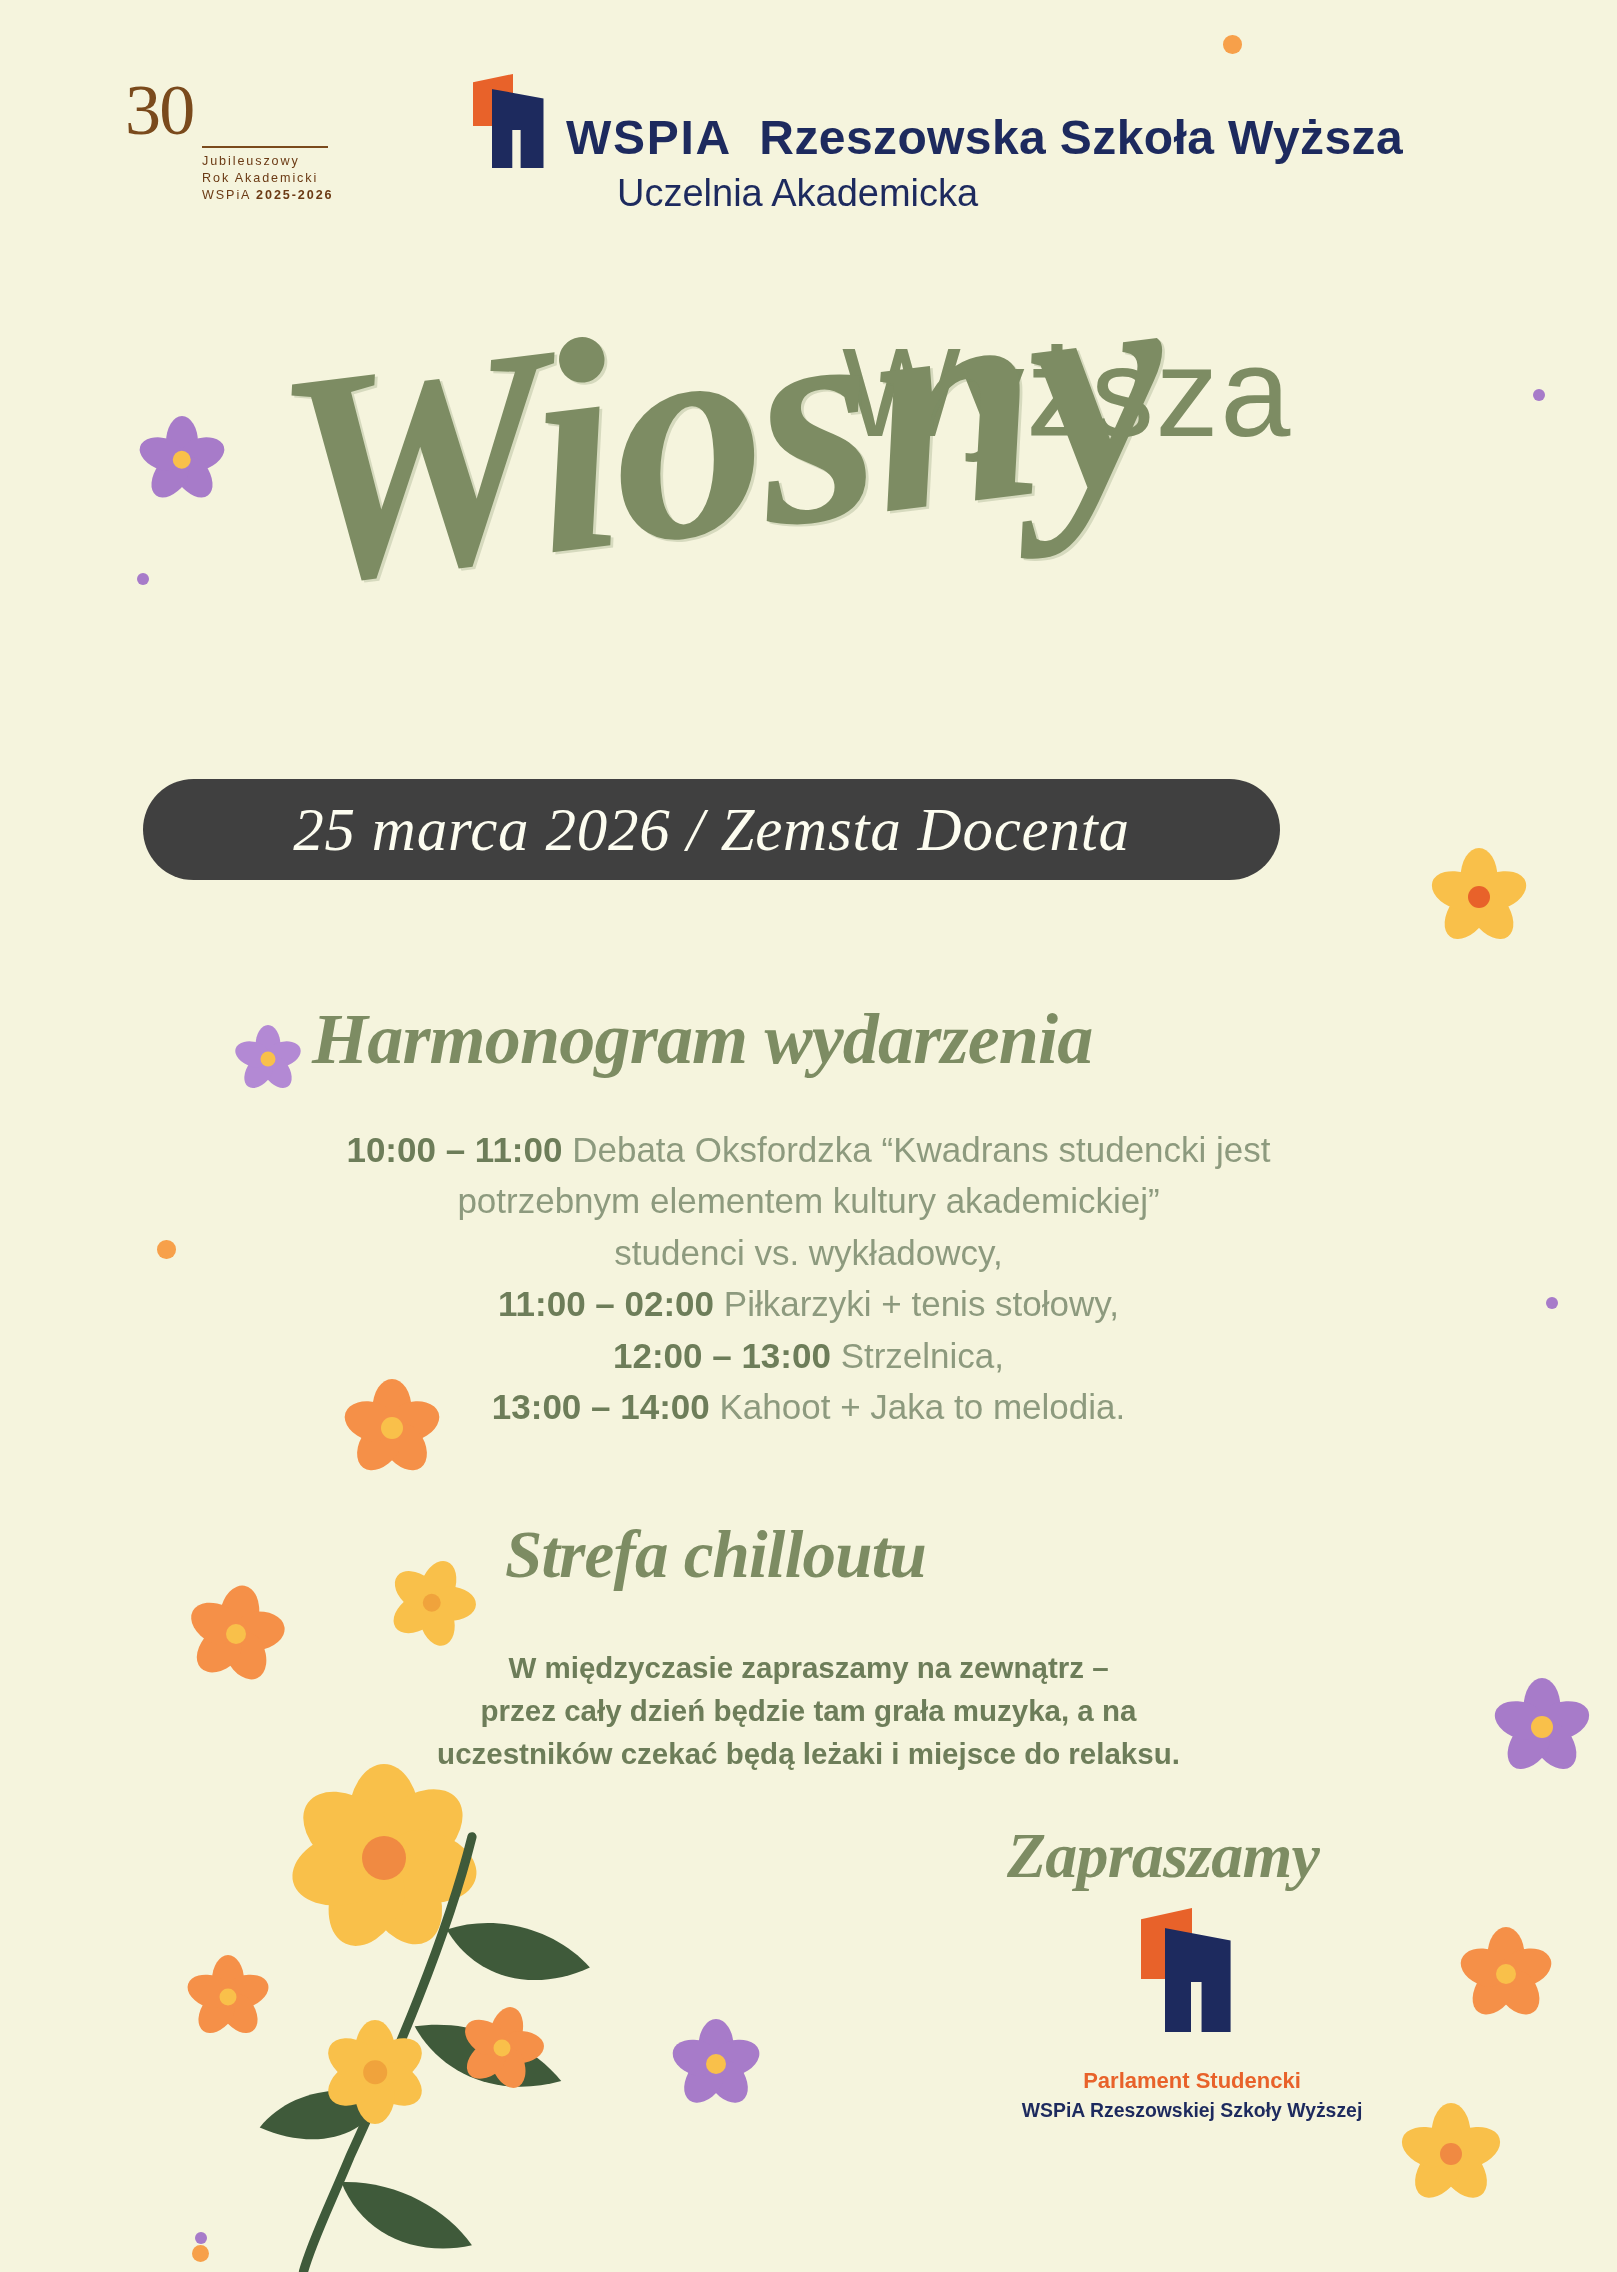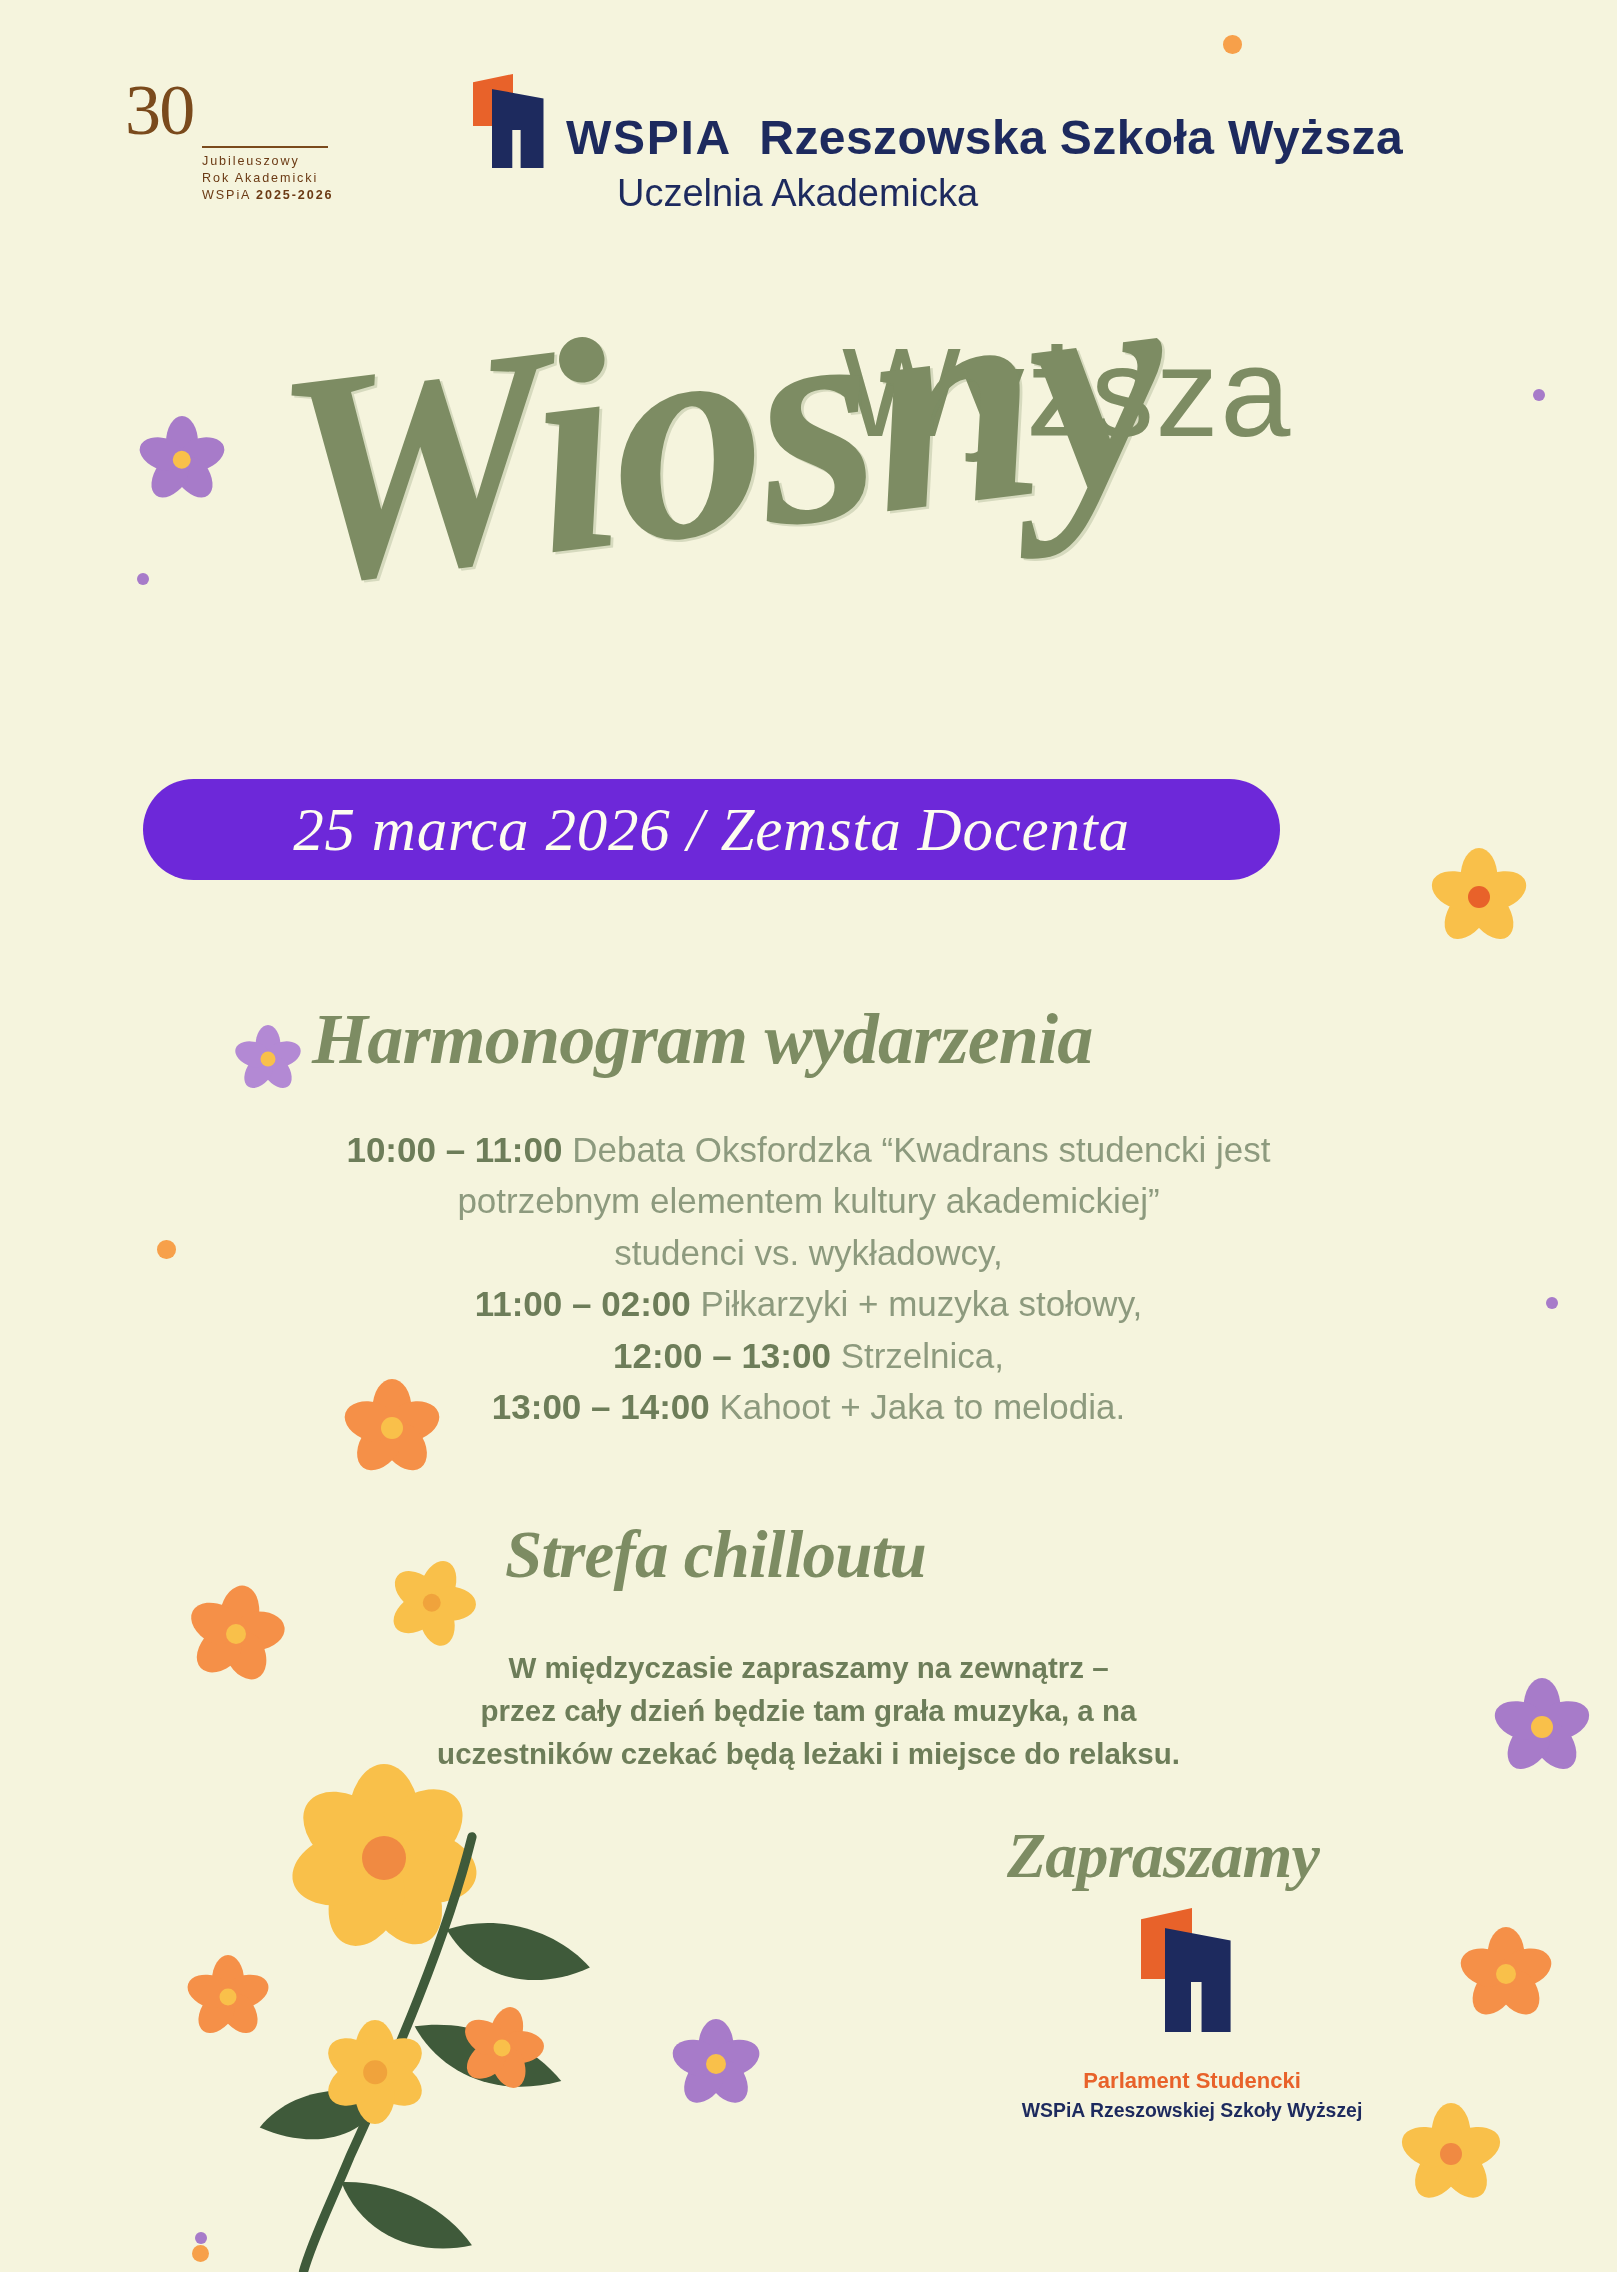--- a/index.html
+++ b/index.html
@@ -110,21 +110,21 @@
     color: #7d8c63;
     transform: rotate(-7deg);
     letter-spacing: -5px;
     line-height: 1;
     text-shadow: 2.5px 2.5px 0 rgba(125,140,99,0.25);
   }
 
   .date-pill {
     position: absolute; left: 143px; top: 779px;
     width: 1137px; height: 101px;
-    background: #6d28d9;
+    background: #404040;
     border-radius: 51px;
     display: flex; align-items: center; justify-content: center;
   }
   .date-pill span {
     font-family: "Liberation Serif", serif;
     font-style: italic;
     font-size: 61px;
     color: #fdfdf0;
     letter-spacing: 0.8px;
     white-space: nowrap;
@@ -381,21 +381,21 @@
       <span class="txt">Debata Oksfordzka “Kwadrans studencki jest</span>
     </div>
     <div class="row">
       <span class="txt">potrzebnym elementem kultury akademickiej”</span>
     </div>
     <div class="row">
       <span class="txt">studenci vs. wykładowcy,</span>
     </div>
     <div class="row">
       <b>11:00 – 02:00</b>
-      <span class="txt">Piłkarzyki + muzyka stołowy,</span>
+      <span class="txt">Piłkarzyki + tenis stołowy,</span>
     </div>
     <div class="row">
       <b>12:00 – 13:00</b>
       <span class="txt">Strzelnica,</span>
     </div>
     <div class="row">
       <b>13:00 – 14:00</b>
       <span class="txt">Kahoot + Jaka to melodia.</span>
     </div>
   </div>

